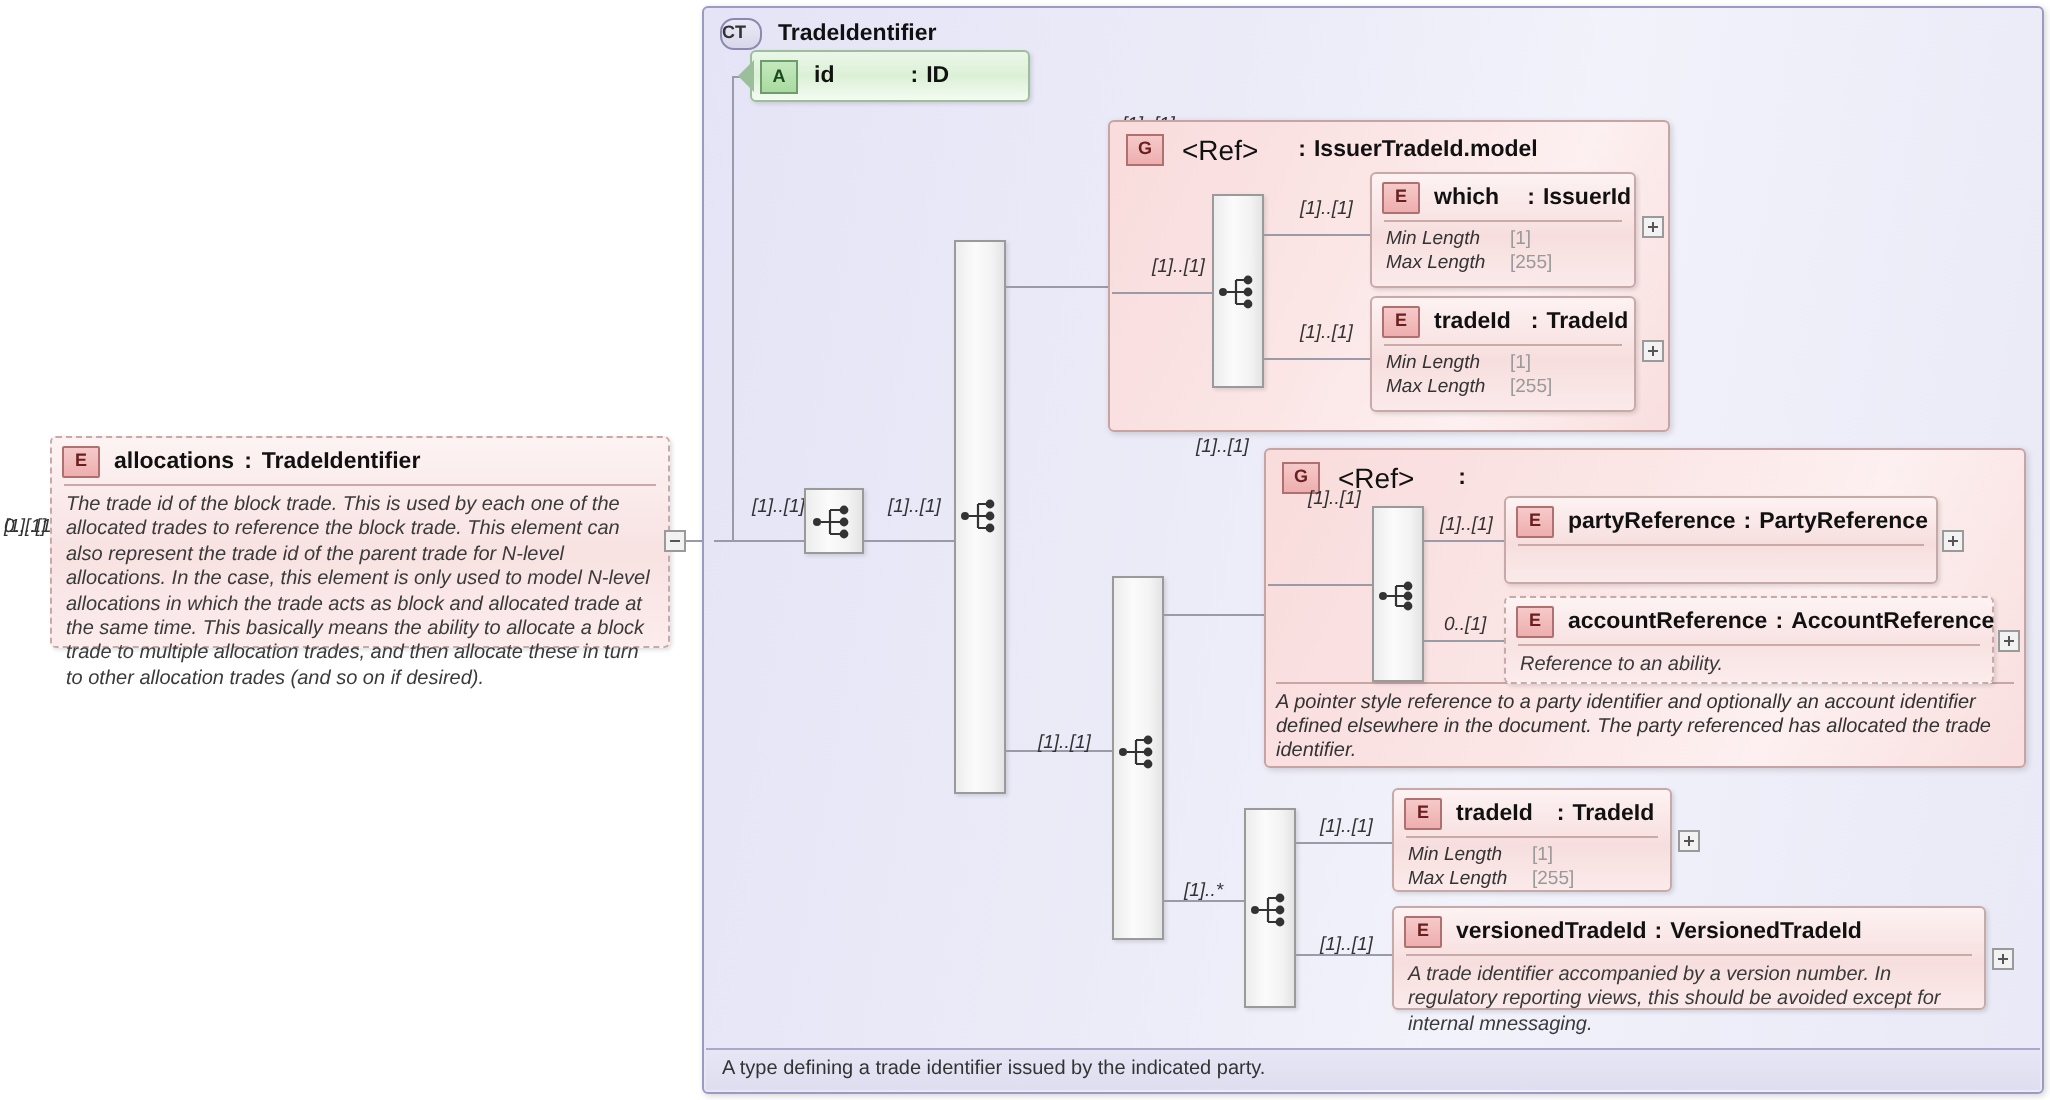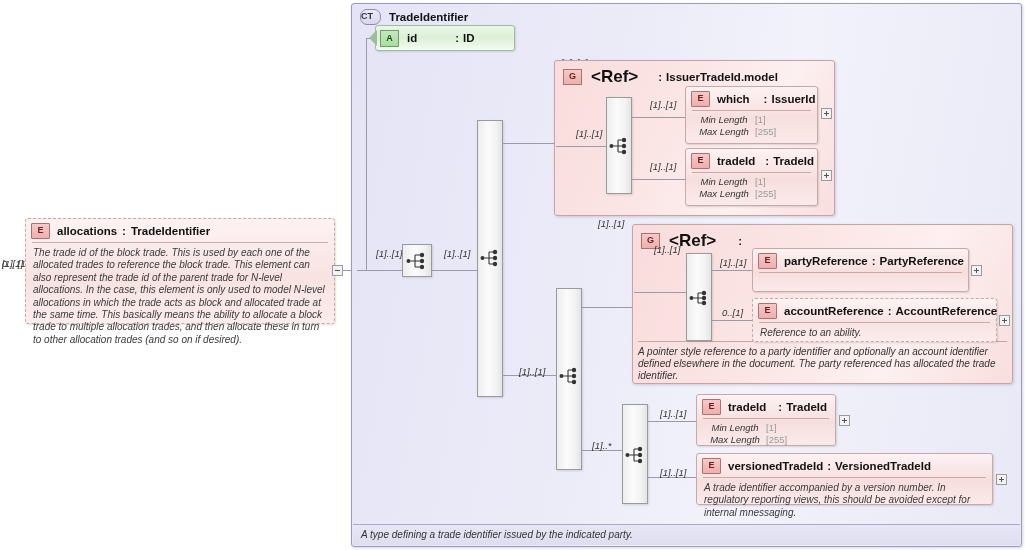--- a/index.html
+++ b/index.html
@@ -40,21 +40,21 @@
     border-radius:1px;
     flex:0 0 auto;
   }
   .nm{font-weight:bold;font-size:11.5px;color:#111;}
   .ty{font-weight:bold;font-size:11.5px;color:#111;}
   .sep{height:1px;background:#caa9a9;margin:0 6px;}
   .doc{
     font-style:italic;font-size:10px;line-height:12.4px;
     color:#3a3a3a;padding:4px 7px 4px 7px;
   }
-  .facets{padding:3px 7px 4px 7px;font-size:9.5px;line-height:11.6px;text-align:center;}
+  .facets{padding:3px 7px 4px 7px;font-size:9.5px;line-height:11.6px;}
   .facets .row{display:flex;}
   .facets .fk{font-style:italic;color:#333;width:62px;}
   .facets .fv{color:#999;}
 
   
   .exp{
     position:absolute;width:11px;height:11px;
     border:1px solid #9a9a9a;background:#f2f2f2;
     box-sizing:border-box;
   }
@@ -80,21 +80,21 @@
     font-size:9px;font-weight:bold;color:#333;
     border:1px solid #8a8ab0;border-radius:7px;
     background:linear-gradient(180deg,#eaeaf6,#d7d7ea);
     margin-right:8px;
   }
   #ct-title{font-weight:bold;font-size:11.5px;color:#111;}
   #ct-footer{
     position:absolute;left:1px;right:1px;bottom:1px;height:21px;
     border-top:1px solid #a9a9cc;
     background:linear-gradient(180deg,#e6e6f5,#dedef0);
-    font-style:italic;font-size:10px;color:#333;
+    font-size:10px;color:#333;
     padding:4px 0 0 8px;box-sizing:border-box;
   }
 
   
   #attr-id{
     position:absolute;left:375px;top:25px;width:140px;height:26px;
     box-sizing:border-box;
     border:1px solid #9bbf9b;border-radius:3px;
     background:linear-gradient(180deg,#eaf7e8 0%,#dcf0d6 50%,#f4fbf2 100%);
     box-shadow:1px 1px 2px rgba(0,0,0,.12);
@@ -122,21 +122,21 @@
     box-shadow:1px 1px 3px rgba(0,0,0,.15);
   }
   .group .ghdr{position:absolute;left:8px;top:6px;display:flex;align-items:center;white-space:nowrap;}
   .gbadge{
     display:inline-block;width:17px;height:14px;line-height:13px;text-align:center;
     font-size:9px;font-weight:bold;color:#6a2020;
     border:1px solid #b07070;
     background:linear-gradient(180deg,#f6c9c9,#eeaeae);
     margin-right:9px;
   }
-  .gref{font-weight:bold;font-size:17px;color:#111;}
+  .gref{font-weight:normal;font-size:14px;color:#111;}
   .gname{font-weight:bold;font-size:11.5px;color:#111;margin-left:4px;}
   .gdoc{
     position:absolute;left:5px;right:5px;
     border-top:1px solid #c9a5a5;
     font-style:italic;font-size:10px;line-height:12.2px;color:#333;
     padding-top:4px;
   }
 
   
   .seqbar{

